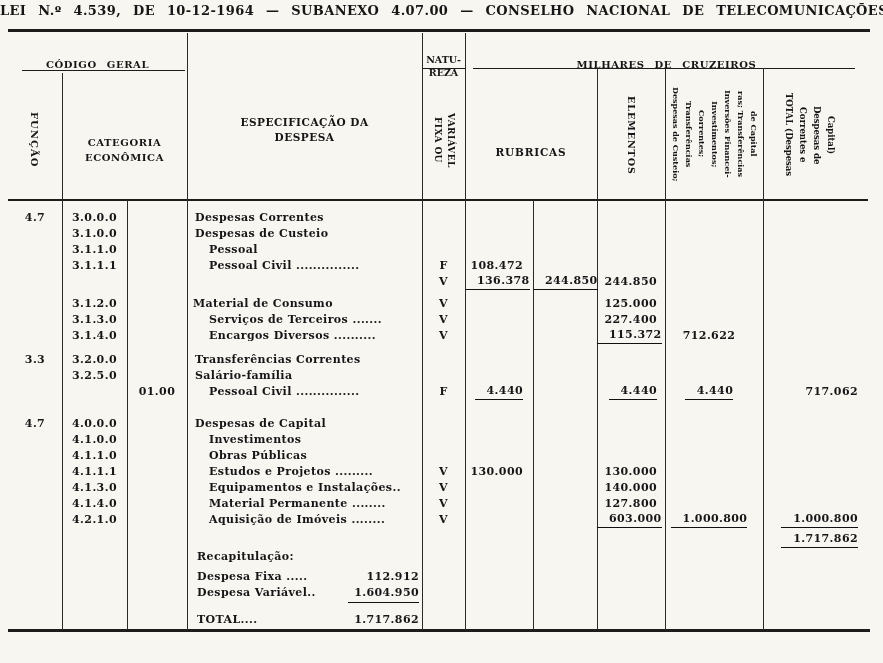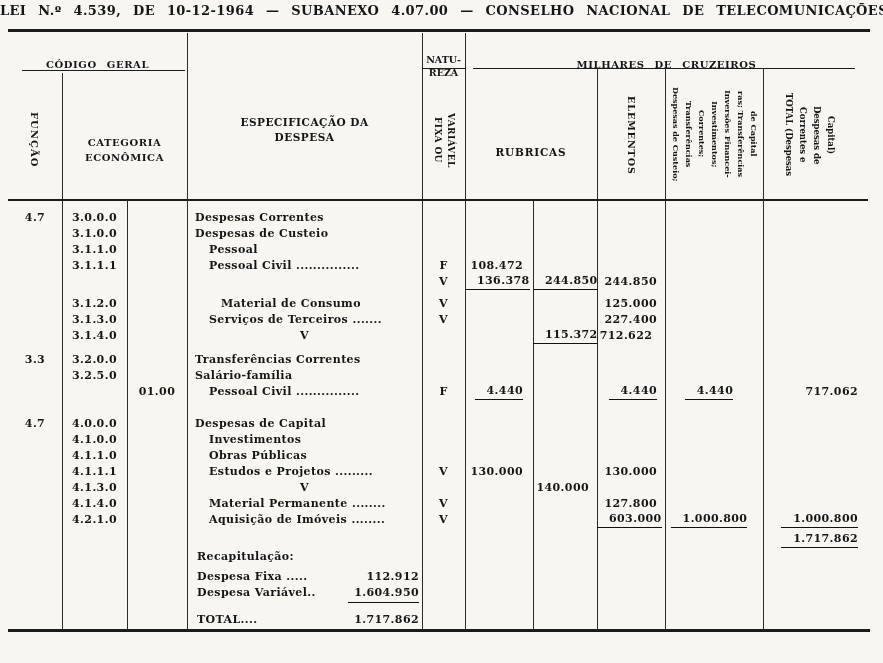--- a/index.html
+++ b/index.html
@@ -164,21 +164,21 @@
         <div class="cell c-r2"><span class="u">244.850</span></div>
         <div class="cell c-el"><span>244.850</span></div>
         <div class="cell c-dc"><span></span></div>
         <div class="cell c-tot"><span></span></div>
       </div>
       <div class="spacer" style="height: 6px;"></div>
       <div class="row">
         <div class="cell c-funcao"><span></span></div>
         <div class="cell c-cat"><span>3.1.2.0</span></div>
         <div class="cell c-sub"><span></span></div>
-        <div class="cell c-esp" style="padding-left: 34px;"><span>Material de Consumo</span></div>
+        <div class="cell c-esp" style="padding-left: 6px;"><span>Material de Consumo</span></div>
         <div class="cell c-fv"><span>V</span></div>
         <div class="cell c-r1"><span></span></div>
         <div class="cell c-r2"><span></span></div>
         <div class="cell c-el"><span>125.000</span></div>
         <div class="cell c-dc"><span></span></div>
         <div class="cell c-tot"><span></span></div>
       </div>
       <div class="row">
         <div class="cell c-funcao"><span></span></div>
         <div class="cell c-cat"><span>3.1.3.0</span></div>
@@ -188,20 +188,21 @@
         <div class="cell c-r1"><span></span></div>
         <div class="cell c-r2"><span></span></div>
         <div class="cell c-el"><span>227.400</span></div>
         <div class="cell c-dc"><span></span></div>
         <div class="cell c-tot"><span></span></div>
       </div>
       <div class="row">
         <div class="cell c-funcao"><span></span></div>
         <div class="cell c-cat"><span>3.1.4.0</span></div>
         <div class="cell c-sub"><span></span></div>
+        <div class="cell c-esp" style="padding-left: 22px;"><span>Encargos Diversos ..........</span></div>
         <div class="cell c-fv"><span>V</span></div>
         <div class="cell c-r1"><span></span></div>
         <div class="cell c-r2"><span></span></div>
         <div class="cell c-el"><span class="u">115.372</span></div>
         <div class="cell c-dc"><span>712.622</span></div>
         <div class="cell c-tot"><span></span></div>
       </div>
       <div class="spacer" style="height: 8px;"></div>
       <div class="row">
         <div class="cell c-funcao"><span>3.3</span></div>
@@ -285,20 +286,21 @@
         <div class="cell c-r1"><span>130.000</span></div>
         <div class="cell c-r2"><span></span></div>
         <div class="cell c-el"><span>130.000</span></div>
         <div class="cell c-dc"><span></span></div>
         <div class="cell c-tot"><span></span></div>
       </div>
       <div class="row">
         <div class="cell c-funcao"><span></span></div>
         <div class="cell c-cat"><span>4.1.3.0</span></div>
         <div class="cell c-sub"><span></span></div>
+        <div class="cell c-esp" style="padding-left: 22px;"><span>Equipamentos e Instalações..</span></div>
         <div class="cell c-fv"><span>V</span></div>
         <div class="cell c-r1"><span></span></div>
         <div class="cell c-r2"><span></span></div>
         <div class="cell c-el"><span>140.000</span></div>
         <div class="cell c-dc"><span></span></div>
         <div class="cell c-tot"><span></span></div>
       </div>
       <div class="row">
         <div class="cell c-funcao"><span></span></div>
         <div class="cell c-cat"><span>4.1.4.0</span></div>

